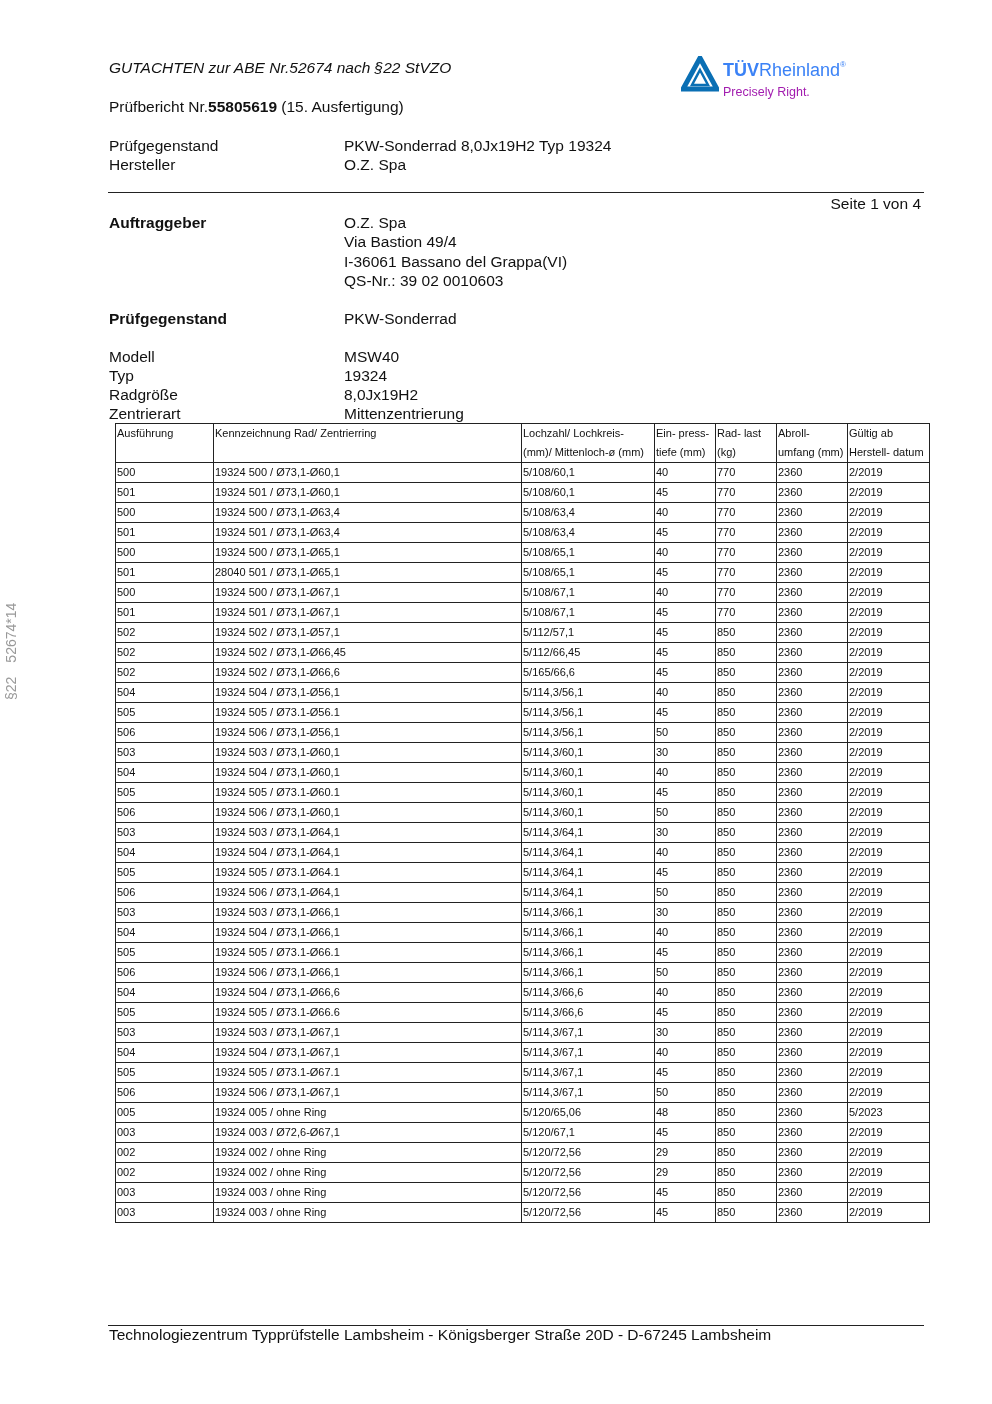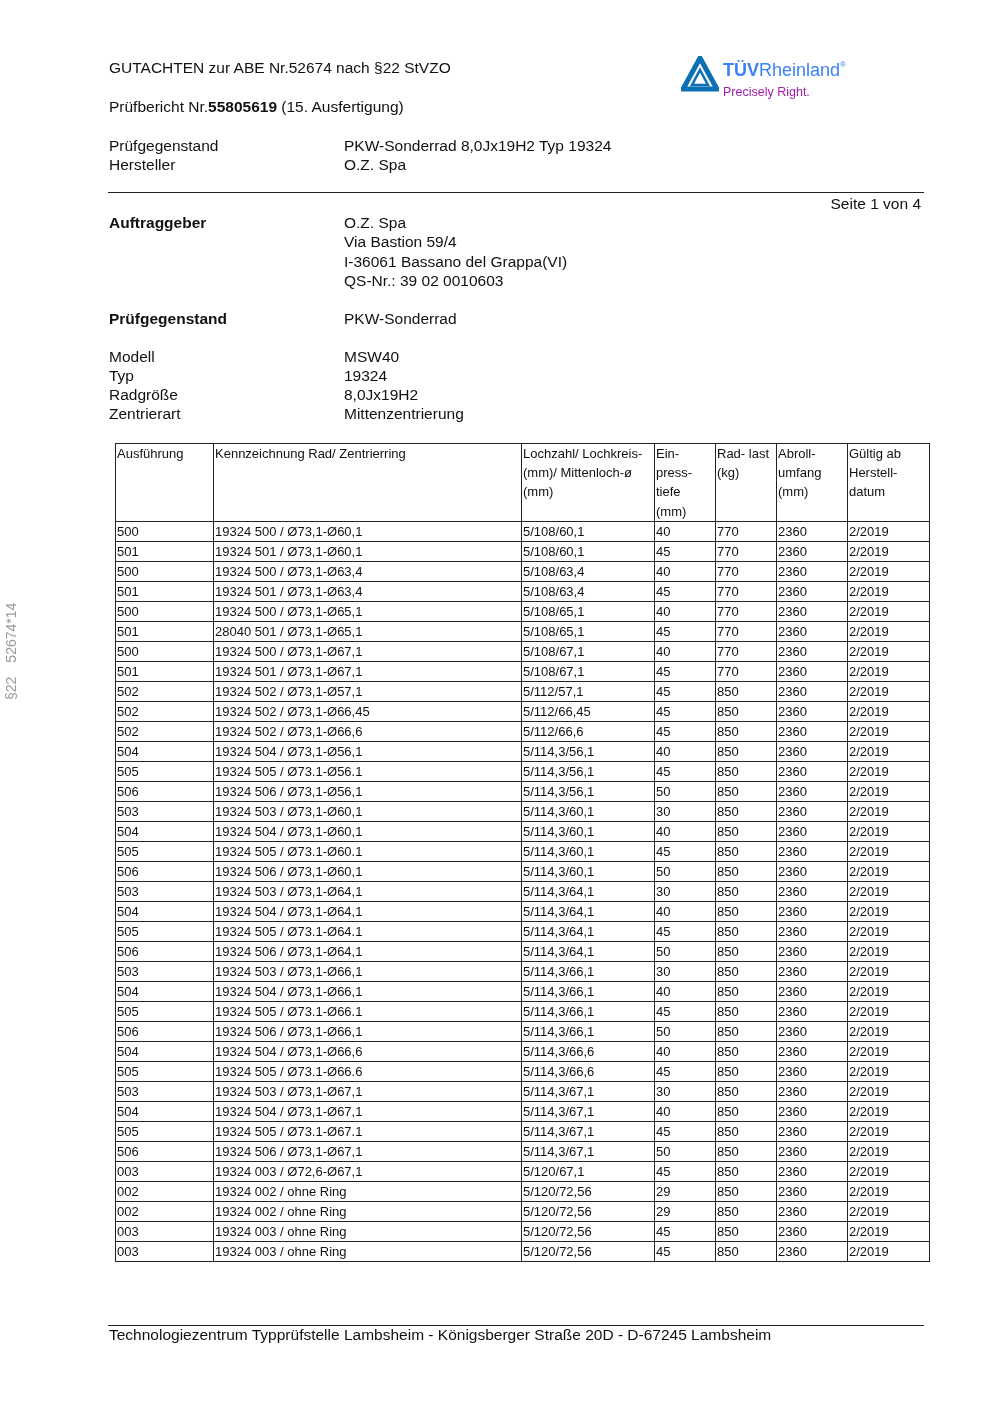--- a/index.html
+++ b/index.html
@@ -1,42 +1,42 @@
 <!DOCTYPE html>
 <html><head>
 <meta charset="utf-8">
 <style>
   html, body { margin: 0; padding: 0; background: #ffffff; }
   body {
     width: 992px; height: 1404px; position: relative; overflow: hidden;
     font-family: "Liberation Sans", sans-serif; color: #111; font-size: 15.5px;
   }
   .abs { position: absolute; }
-  .hdr-line1 { left: 109px; top: 59px; }
+  .hdr-line1 { left: 109px; top: 59px; font-style: italic; }
   .hdr-line2 { left: 109px; top: 98px; }
   .hdr-line2 b { font-weight: bold; }
   .kv { left: 109px; width: 600px; }
   .kv .k { position: absolute; left: 0; }
   .kv .v { position: absolute; left: 235px; white-space: nowrap; }
   .rule { left: 108px; width: 816px; height: 0; border-top: 1px solid #222; }
   .seite { right: 71px; top: 195px; }
   .bold { font-weight: bold; }
   .logo { left: 681px; top: 56px; width: 200px; height: 50px; }
   .logo-word { position: absolute; left: 42px; top: 4px; font-size: 18px; color: #3b82f6; white-space: nowrap; }
   .logo-word .tuv { font-weight: bold; }
   .logo-word sup { font-size: 8px; vertical-align: top; }
   .logo-tag { position: absolute; left: 42px; top: 29px; font-size: 12.5px; color: #a21caf; white-space: nowrap; }
   .side-stamp {
     left: 3px; top: 700px; color: #999; font-size: 14px; white-space: nowrap;
     transform: rotate(-90deg); transform-origin: left top;
   }
   .side-stamp span { margin-right: 14px; }
   table.spec {
-    position: absolute; left: 115px; top: 443px; width: 814px;
-    border-collapse: collapse; table-layout: fixed; font-size: 13px;
+    position: absolute; left: 115px; top: 423px; width: 814px;
+    border-collapse: collapse; table-layout: fixed; font-size: 11px;
   }
   table.spec th, table.spec td {
     border: 1px solid #222; padding: 0 1px; text-align: left; vertical-align: top;
     font-weight: normal; line-height: 19px; height: 19px; white-space: nowrap; overflow: hidden;
   }
   table.spec th { white-space: normal; line-height: 19.2px; }
   .footer-rule { left: 108px; top: 1325px; width: 816px; border-top: 1px solid #222; }
   .footer { left: 109px; top: 1326px; }
 </style>
 </head>
@@ -62,21 +62,21 @@
   <span class="k">Hersteller</span>
   <span class="v">O.Z. Spa</span>
 </div>
 
 <div class="abs rule" style="top:192px;"></div>
 <div class="abs seite">Seite  1  von 4</div>
 
 <div class="abs kv" style="top:214px;">
   <span class="k bold">Auftraggeber</span>
   <span class="v" style="top:0">O.Z. Spa</span>
-  <span class="v" style="top:19px">Via Bastion 59/4</span>
+  <span class="v" style="top:19px">Via Bastion 49/4</span>
   <span class="v" style="top:39px">I-36061 Bassano del Grappa(VI)</span>
   <span class="v" style="top:58px">QS-Nr.: 39 02 0010603</span>
 </div>
 
 <div class="abs kv" style="top:310px;">
   <span class="k bold">Prüfgegenstand</span>
   <span class="v">PKW-Sonderrad</span>
 </div>
 
 <div class="abs kv" style="top:348px;">
@@ -206,21 +206,21 @@
         <td>19324 502 / Ø73,1-Ø66,45</td>
         <td>5/112/66,45</td>
         <td>45</td>
         <td>850</td>
         <td>2360</td>
         <td>2/2019</td>
       </tr>
       <tr>
         <td>502</td>
         <td>19324 502 / Ø73,1-Ø66,6</td>
-        <td>5/112/66,6</td>
+        <td>5/165/66,6</td>
         <td>45</td>
         <td>850</td>
         <td>2360</td>
         <td>2/2019</td>
       </tr>
       <tr>
         <td>504</td>
         <td>19324 504 / Ø73,1-Ø56,1</td>
         <td>5/114,3/56,1</td>
         <td>40</td>
@@ -402,20 +402,29 @@
       <tr>
         <td>506</td>
         <td>19324 506 / Ø73,1-Ø67,1</td>
         <td>5/114,3/67,1</td>
         <td>50</td>
         <td>850</td>
         <td>2360</td>
         <td>2/2019</td>
       </tr>
       <tr>
+        <td>005</td>
+        <td>19324 005 / ohne Ring</td>
+        <td>5/120/65,06</td>
+        <td>48</td>
+        <td>850</td>
+        <td>2360</td>
+        <td>5/2023</td>
+      </tr>
+      <tr>
         <td>003</td>
         <td>19324 003 / Ø72,6-Ø67,1</td>
         <td>5/120/67,1</td>
         <td>45</td>
         <td>850</td>
         <td>2360</td>
         <td>2/2019</td>
       </tr>
       <tr>
         <td>002</td>

